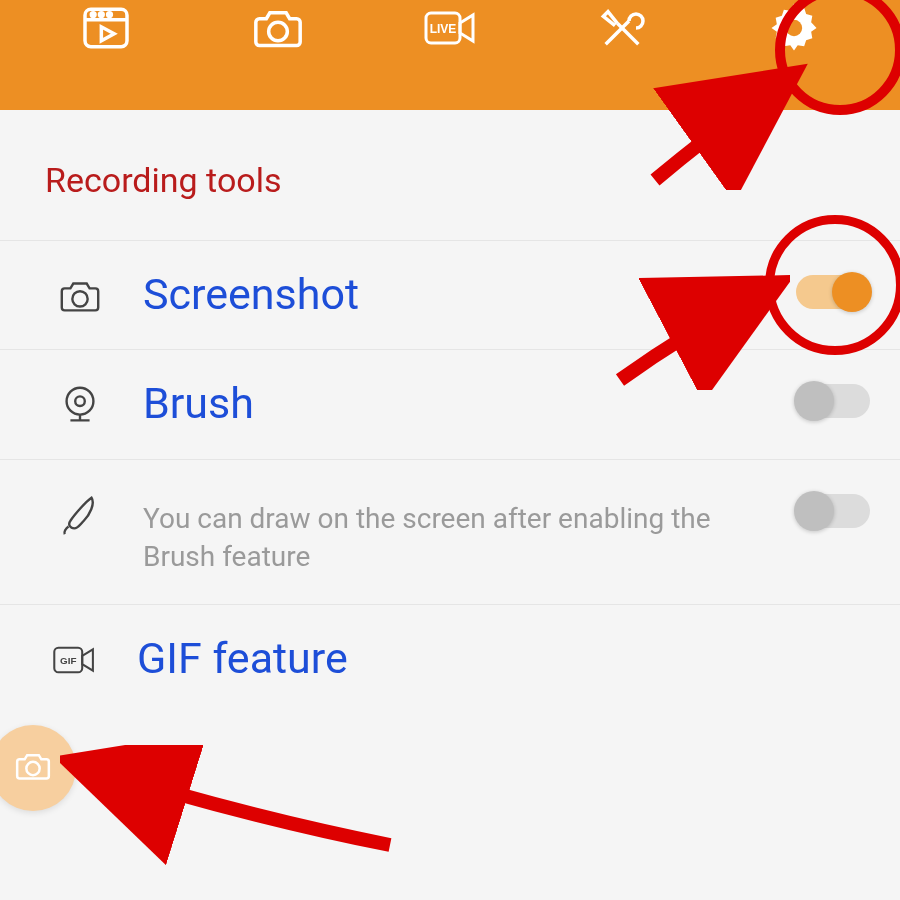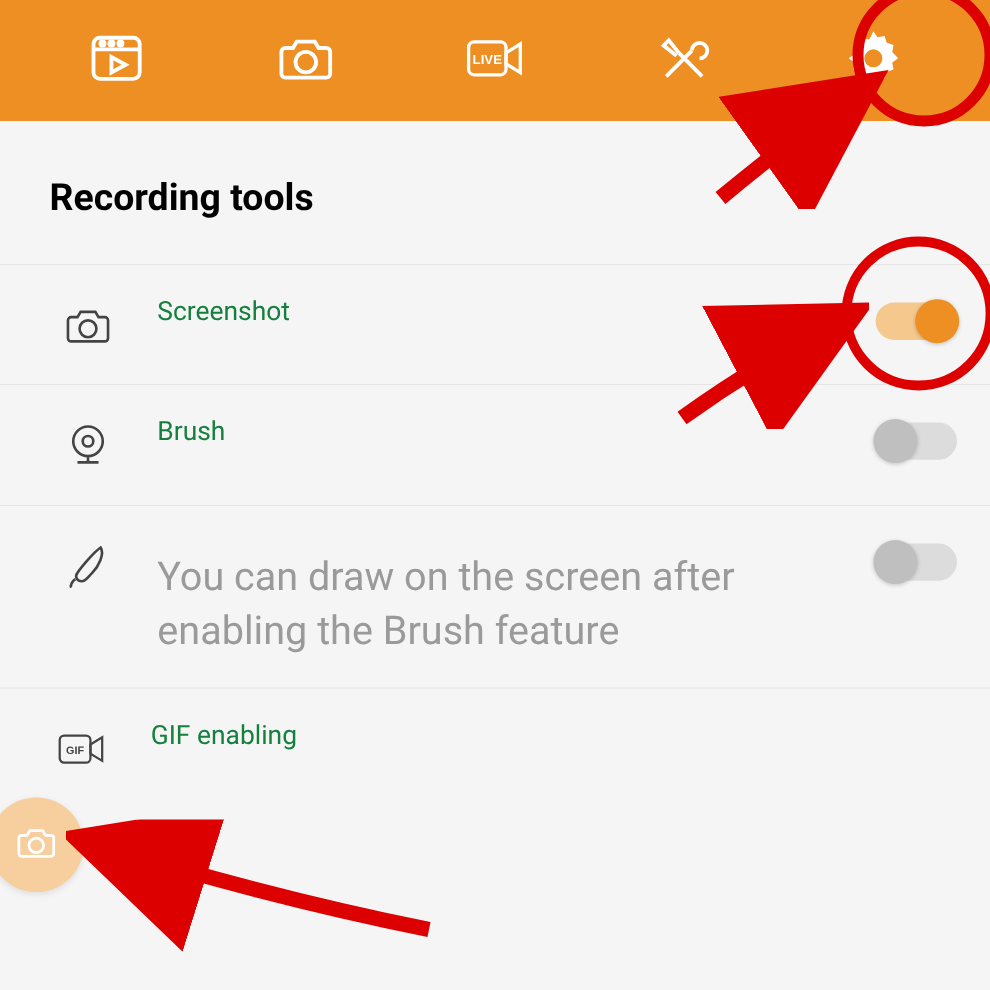--- a/index.html
+++ b/index.html
@@ -11,31 +11,30 @@
     background: #ed8f23;
     display: flex;
     align-items: center;
     justify-content: space-around;
     padding: 0 20px;
   }
   .topbar .tab-icon {
     width: 120px;
     height: 100%;
     display: flex;
-    align-items: center;
+    align-items: flex-start;
     justify-content: center;
     color: #404040;
   }
   .topbar .tab-icon svg { width: 56px; height: 56px; }
 
   .section-title {
     font-size: 34px;
-    color: #000000;
+    color: #b91c1c;
     padding: 50px 0 40px 45px;
-    font-weight: bold;
   }
 
   .list { padding: 0; }
   .row {
     display: flex;
     align-items: flex-start;
     padding: 28px 30px 28px 45px;
     border-bottom: 1px solid #e5e5e5;
     min-height: 110px;
   }
@@ -44,22 +43,22 @@
     width: 70px;
     flex-shrink: 0;
     color: #555;
     display:flex;
     align-items:flex-start;
     justify-content:center;
     padding-top:4px;
   }
   .row .row-icon svg { width: 46px; height: 46px; stroke: #444; }
   .row .row-body { flex: 1; padding-left: 28px; }
-  .row .row-label { font-size: 24px; color: #15803d; font-weight: 400; }
-  .row .row-sub { font-size: 36px; color: #9a9a9a; line-height: 1.35; margin-top: 12px; max-width: 620px; }
+  .row .row-label { font-size: 43px; color: #1d4ed8; font-weight: 400; }
+  .row .row-sub { font-size: 28px; color: #9a9a9a; line-height: 1.35; margin-top: 12px; max-width: 620px; }
   .row .row-toggle { width: 100px; display: flex; align-items: center; justify-content: flex-end; padding-top:6px; }
 
   .toggle {
     position: relative;
     width: 74px;
     height: 34px;
     background: #dcdcdc;
     border-radius: 34px;
   }
   .toggle .knob {
@@ -209,21 +208,21 @@
 
   <div class="row" style="border-bottom:none;padding-left:39px;">
     <div class="row-icon">
       <svg viewBox="0 0 56 40" fill="none" stroke="#444" stroke-width="2.5">
         <rect x="4" y="5" width="34" height="30" rx="5"></rect>
         <path d="M38 15 l13 -8 v26 l-13 -8 z"></path>
         <text x="21" y="25" text-anchor="middle" fill="#444" stroke="none" font-size="12" font-weight="700" font-family="sans-serif">GIF</text>
       </svg>
     </div>
     <div class="row-body">
-      <div class="row-label">GIF enabling</div>
+      <div class="row-label">GIF feature</div>
     </div>
   </div>
 
 </div>
 
 <div class="float-btn">
   <span>
     <svg viewBox="0 0 48 48" fill="none" stroke="#fff" stroke-width="3">
       <path d="M8 16 h6 l3-5 h14 l3 5 h6 a3 3 0 0 1 3 3 v17 a3 3 0 0 1-3 3 H8 a3 3 0 0 1-3-3 V19 a3 3 0 0 1 3-3 z"></path>
       <circle cx="24" cy="27" r="8"></circle>

